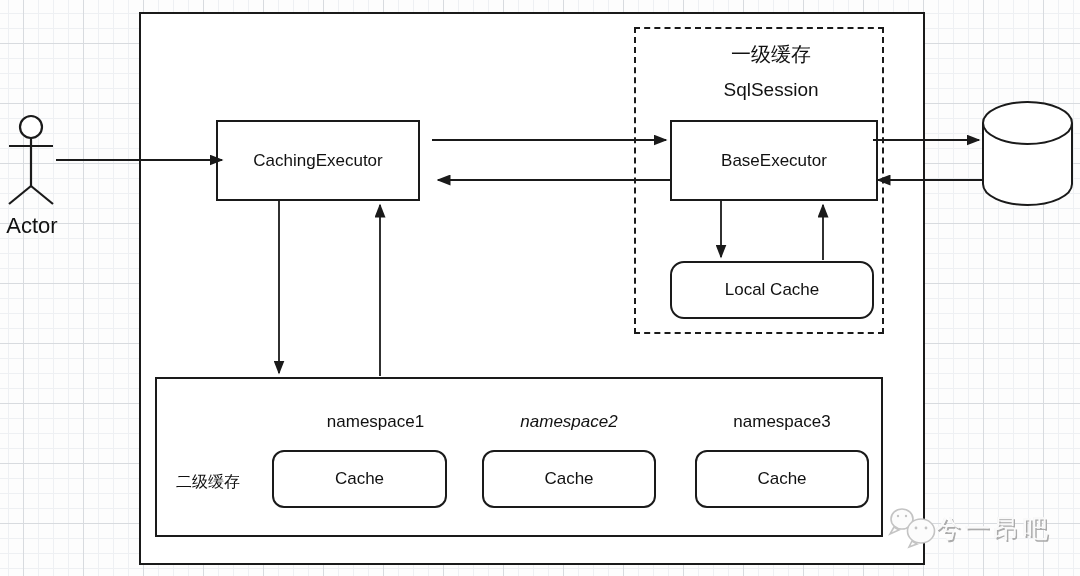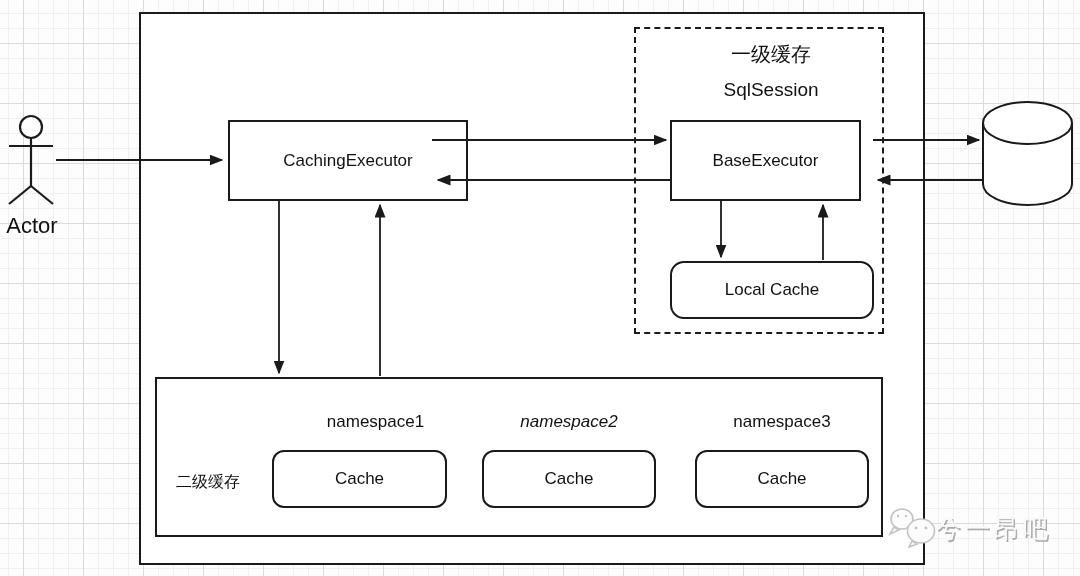--- a/index.html
+++ b/index.html
@@ -51,24 +51,24 @@
 <body>
 
 <div class="canvas">
 
   <div class="abs outer-box"></div>
 
   <div class="abs dashed-region"></div>
   <div class="abs lbl region-title">一级缓存</div>
   <div class="abs lbl region-subtitle">SqlSession</div>
 
-  <div class="abs node" style="left:228px;top:120px;width:240px;height:81px;">
+  <div class="abs node" style="left:216px;top:120px;width:204px;height:81px;">
     <span>CachingExecutor</span>
   </div>
-  <div class="abs node" style="left:670px;top:120px;width:191px;height:81px;">
+  <div class="abs node" style="left:670px;top:120px;width:208px;height:81px;">
     <span>BaseExecutor</span>
   </div>
 
   <div class="abs node rounded" style="left:670px;top:261px;width:204px;height:58px;">
     <span>Local Cache</span>
   </div>
 
   <div class="abs node" style="left:155px;top:377px;width:728px;height:160px;background:#fff;"></div>
   <div class="abs lbl level2-label">二级缓存</div>
 

